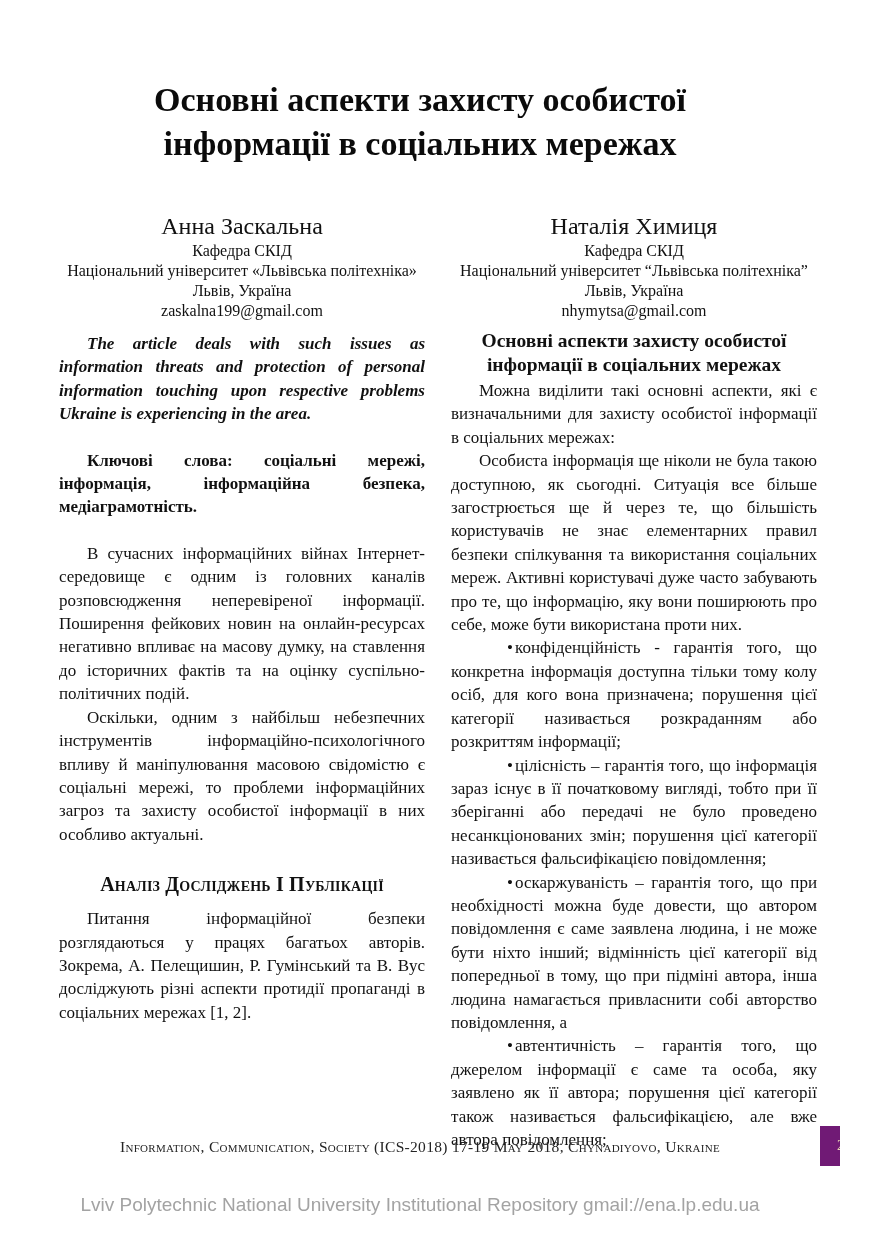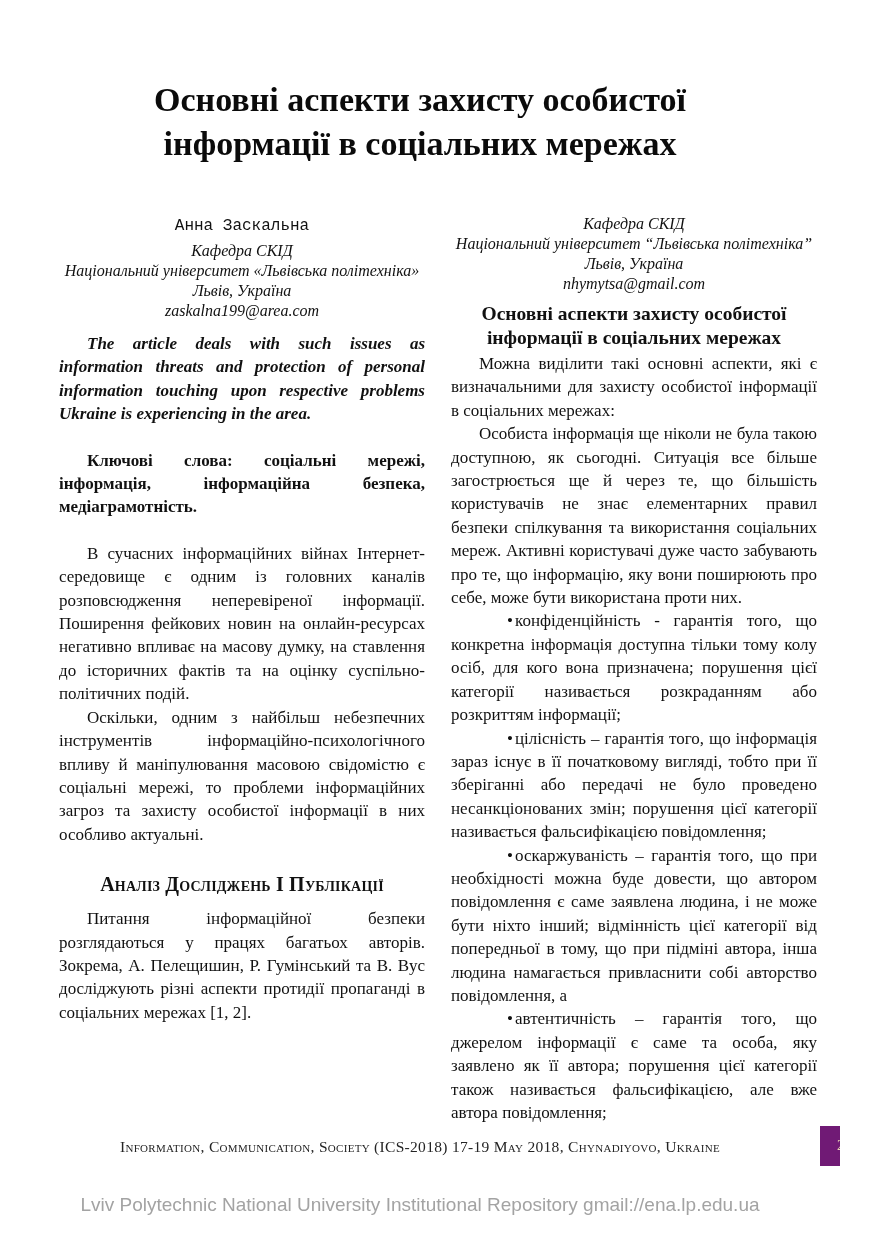--- a/index.html
+++ b/index.html
@@ -24,22 +24,22 @@
   }
   .columns{
     position:absolute;
     top:214px;left:59px;
     width:758px;
     display:flex;
     gap:26px;
   }
   .col{flex:1 1 0;min-width:0;}
   .author-block{text-align:center;}
-  .author-name{font-size:16px;line-height:24px;margin:0 0 3px 0;font-family:Liberation Mono, monospace;}
-  .affil{font-style:italic;font-size:16px;line-height:20px;white-space:nowrap;}
+  .author-name{font-size:24px;line-height:24px;margin:0 0 3px 0;}
+  .affil{font-size:16px;line-height:20px;white-space:nowrap;}
   .body-text{
     margin:0;
     font-size:17px;
     line-height:23.4px;
     text-align:justify;
     text-indent:28px;
   }
   .abstract{
     margin-top:11px;
     font-weight:bold;
@@ -107,37 +107,38 @@
   <h1 class="page-title">Основні аспекти захисту особистої інформації в соціальних мережах</h1>
 
   <div class="columns">
 
     <div class="col">
       <div class="author-block">
         <p class="author-name">Анна Заскальна</p>
         <div class="affil">Кафедра СКІД</div>
         <div class="affil">Національний університет «Львівська політехніка»</div>
         <div class="affil">Львів, Україна</div>
-        <div class="affil">zaskalna199@area.com</div>
+        <div class="affil">zaskalna199@gmail.com</div>
       </div>
 
       <p class="body-text abstract">The article deals with such issues as information threats and protection of personal information touching upon respective problems Ukraine is experiencing in the area.</p>
 
       <p class="body-text keywords">Ключові слова: соціальні мережі, інформація, інформаційна безпека, медіаграмотність.</p>
 
       <p class="body-text first-body">В сучасних інформаційних війнах Інтернет-середовище є одним із головних каналів розповсюдження неперевіреної інформації. Поширення фейкових новин на онлайн-ресурсах негативно впливає на масову думку, на ставлення до історичних фактів та на оцінку суспільно-політичних подій.</p>
       <p class="body-text">Оскільки, одним з найбільш небезпечних інструментів інформаційно-психологічного впливу й маніпулювання масовою свідомістю є соціальні мережі, то проблеми інформаційних загроз та захисту особистої інформації в них особливо актуальні.</p>
 
       <h2 class="section-heading">Аналіз Досліджень І Публікації</h2>
 
       <p class="body-text">Питання інформаційної безпеки розглядаються у працях багатьох авторів. Зокрема, А. Пелещишин, Р. Гумінський та В. Вус досліджують різні аспекти протидії пропаганді в соціальних мережах [1, 2].</p>
     </div>
 
     <div class="col">
       <div class="author-block">
+        <p class="author-name">Наталія Химиця</p>
         <div class="affil">Кафедра СКІД</div>
         <div class="affil">Національний університет “Львівська політехніка”</div>
         <div class="affil">Львів, Україна</div>
         <div class="affil">nhymytsa@gmail.com</div>
       </div>
 
       <h2 class="sub-heading">Основні аспекти захисту особистої інформації в соціальних мережах</h2>
 
       <p class="body-text">Можна виділити такі основні аспекти, які є визначальними для захисту особистої інформації в соціальних мережах:</p>
       <p class="body-text">Особиста інформація ще ніколи не була такою доступною, як сьогодні. Ситуація все більше загострюється ще й через те, що більшість користувачів не знає елементарних правил безпеки спілкування та використання соціальних мереж. Активні користувачі дуже часто забувають про те, що інформацію, яку вони поширюють про себе, може бути використана проти них.</p>

